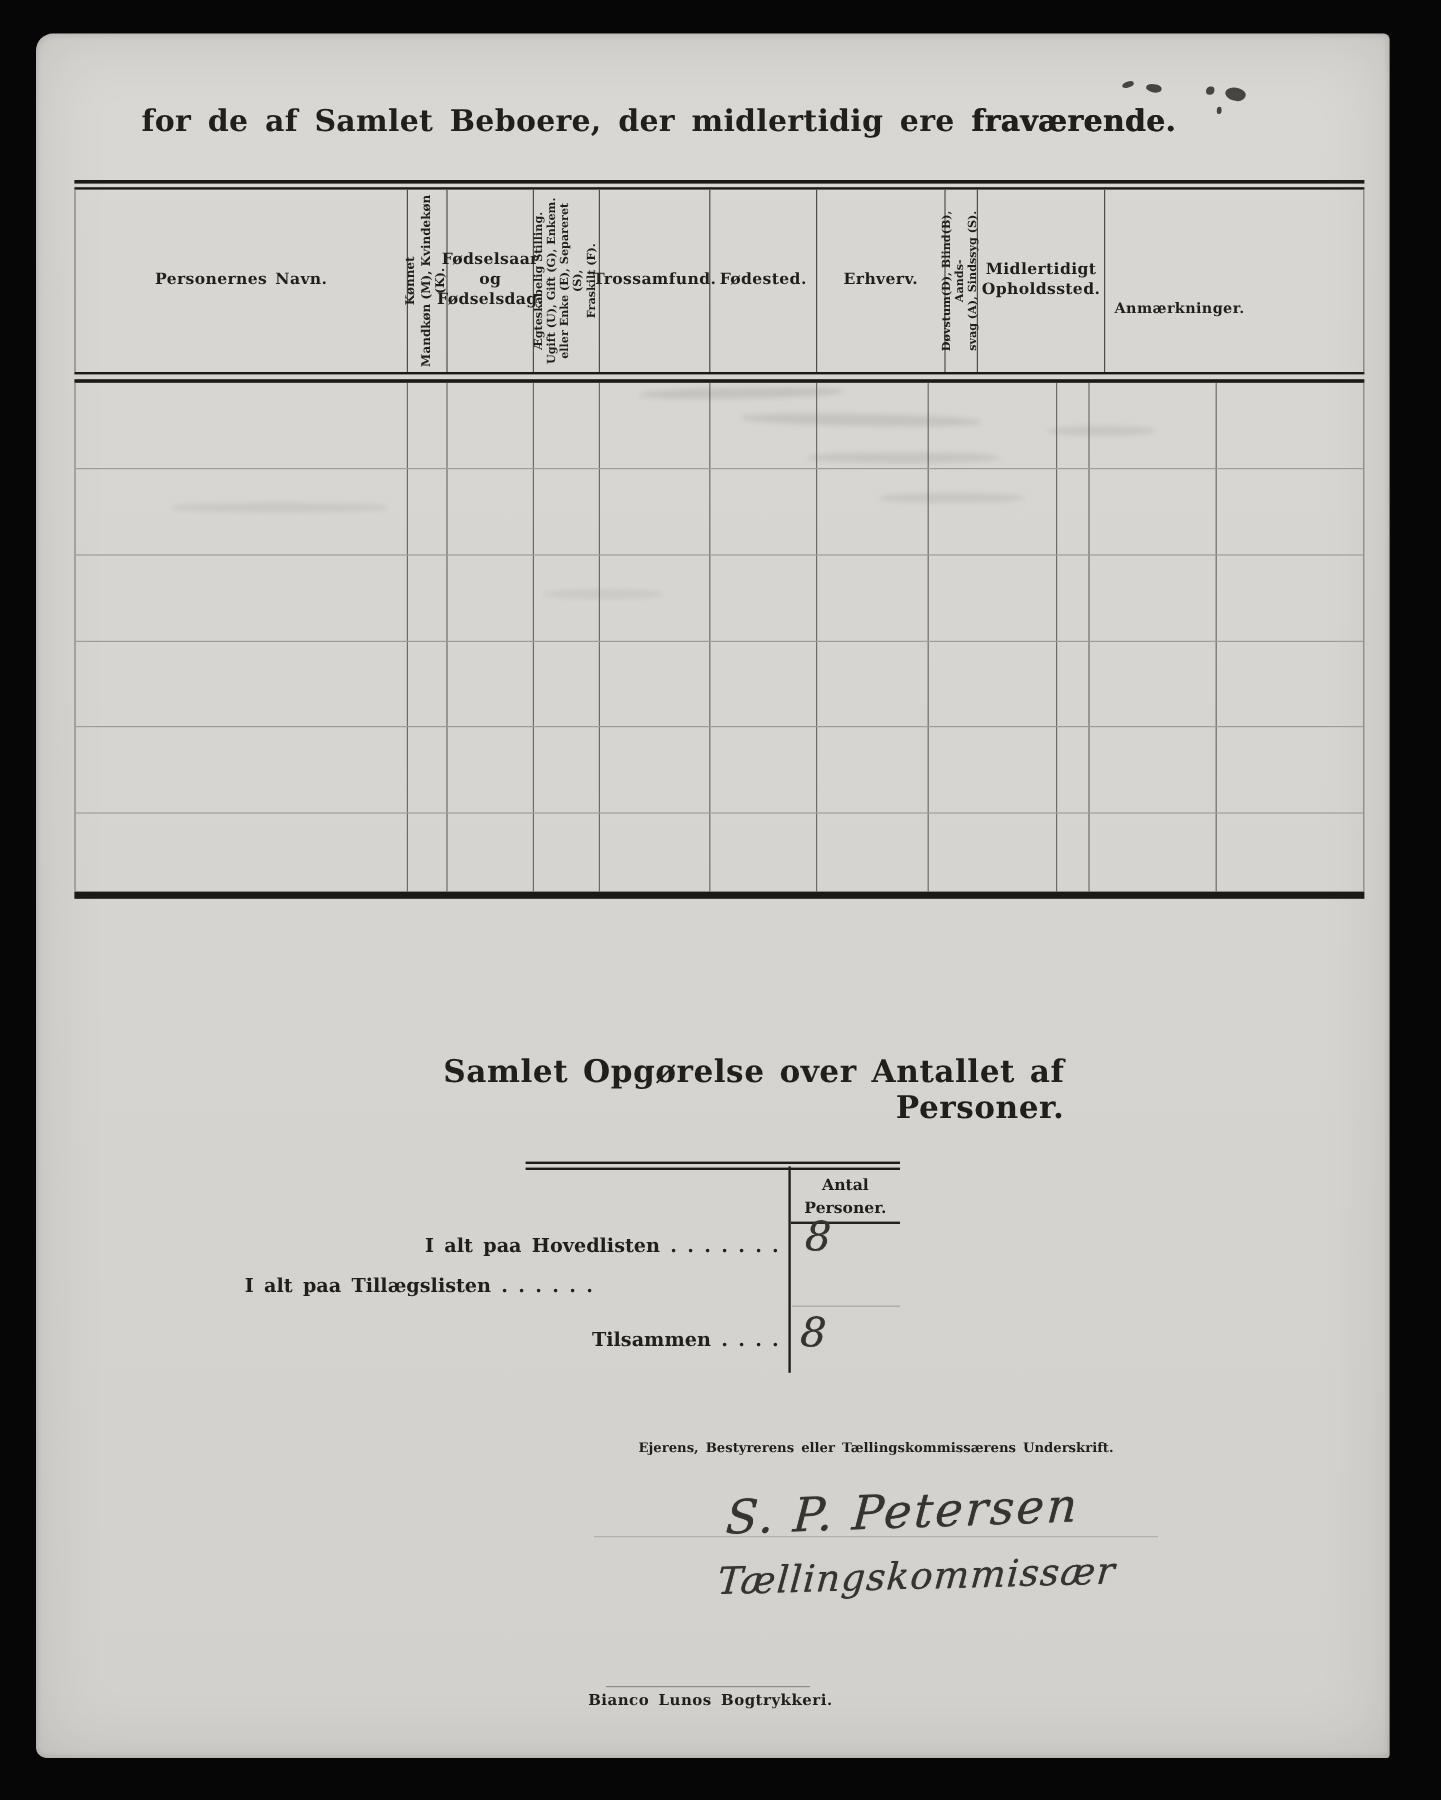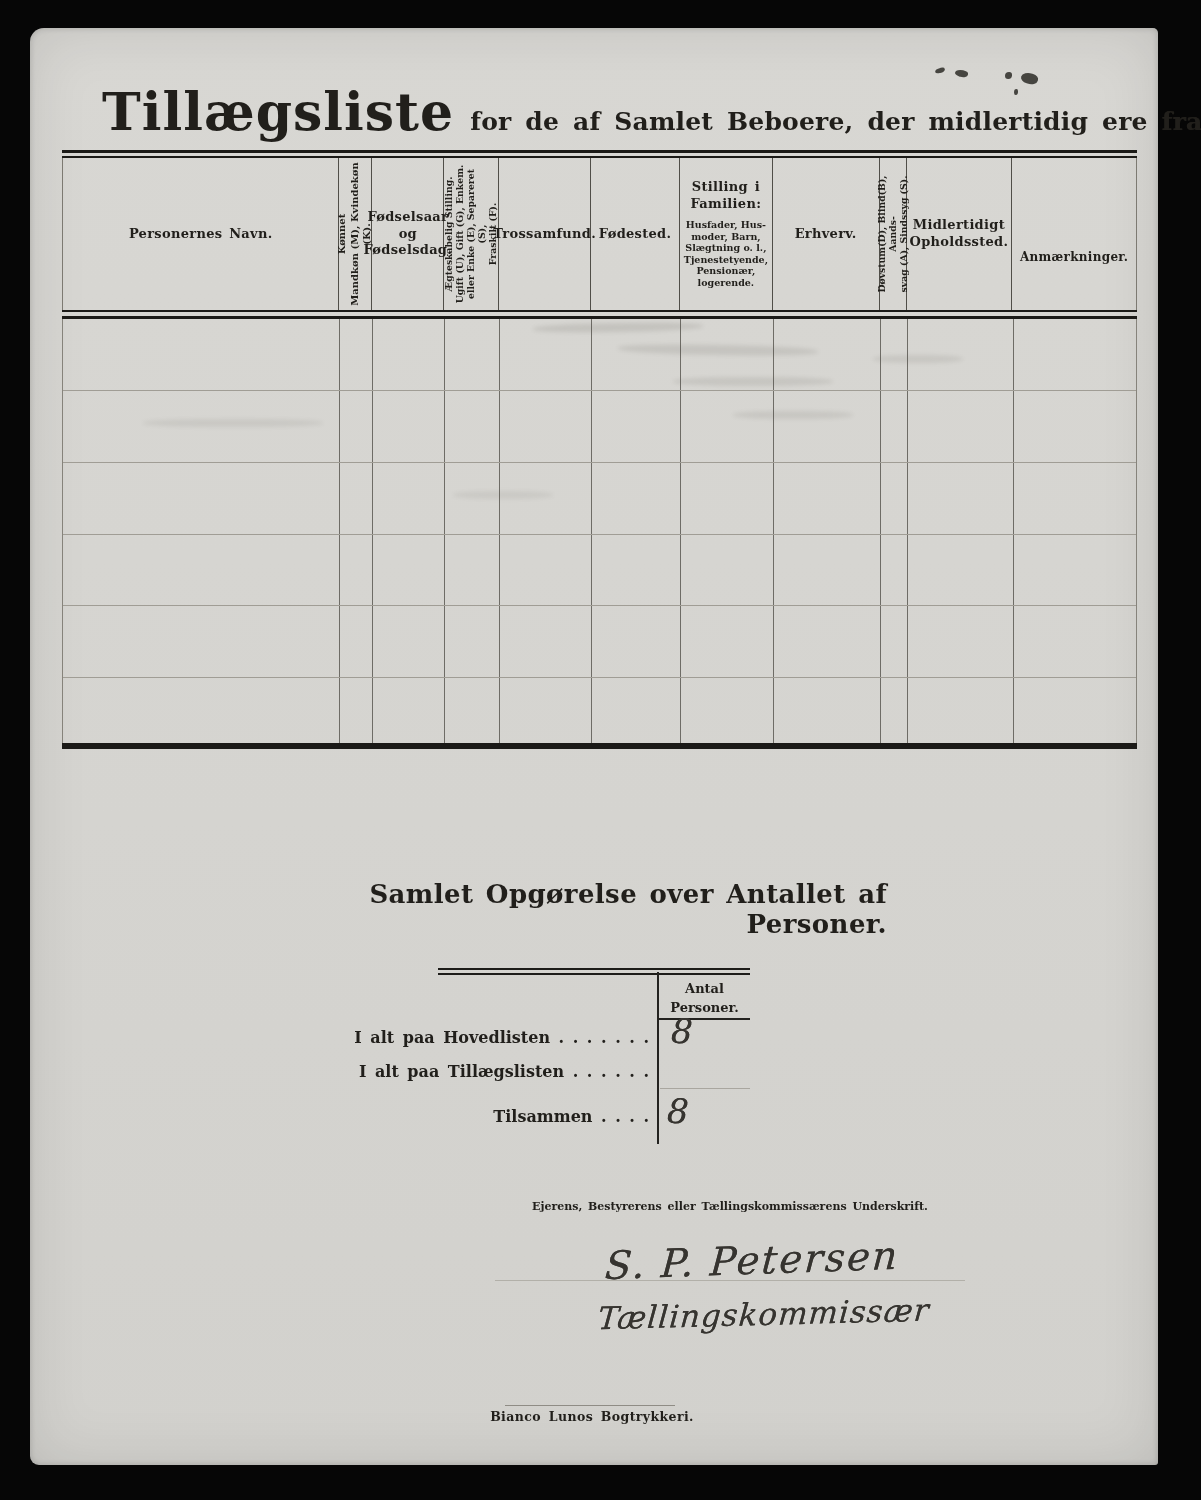--- a/index.html
+++ b/index.html
@@ -81,21 +81,20 @@
 
 <div class="paper">
 
   <div class="smudge" style="left:905px;top:40px;width:10px;height:5px;transform:rotate(-12deg);"></div>
   <div class="smudge" style="left:925px;top:42px;width:13px;height:7px;transform:rotate(14deg);"></div>
   <div class="smudge" style="left:975px;top:44px;width:7px;height:7px;"></div>
   <div class="smudge" style="left:991px;top:45px;width:17px;height:11px;transform:rotate(18deg);"></div>
   <div class="smudge" style="left:984px;top:61px;width:4px;height:6px;"></div>
 
   <div class="titlebar">
-    <span class="title-main">Tillægsliste</span>
     <span class="title-sub"><span>for de af Samlet Beboere, der midlertidig ere</span> <span class="fat">fraværende.</span></span>
   </div>
 
   <div class="tablewrap">
     <div class="rule-top"></div>
 
     <div class="thead">
       <div class="hcell" style="width:277px;">
         <div class="h-lg">Personernes Navn.</div>
       </div>
@@ -116,31 +115,20 @@
           <div class="h-rl">Ugift (U), Gift (G), Enkem.</div>
           <div class="h-rl">eller Enke (E), Separeret (S),</div>
           <div class="h-rl">Fraskilt (F).</div>
         </div>
       </div>
       <div class="hcell" style="width:92px;">
         <div class="h-lg">Trossamfund.</div>
       </div>
       <div class="hcell" style="width:89px;">
         <div class="h-lg">Fødested.</div>
-      </div>
-      <div class="hcell" style="width:93px;">
-        <div class="h-lg">Stilling i</div>
-        <div class="h-lg">Familien:</div>
-        <div class="gap6"></div>
-        <div class="h-sm">Husfader, Hus-</div>
-        <div class="h-sm">moder, Barn,</div>
-        <div class="h-sm">Slægtning o. l.,</div>
-        <div class="h-sm">Tjenestetyende,</div>
-        <div class="h-sm">Pensionær,</div>
-        <div class="h-sm">logerende.</div>
       </div>
       <div class="hcell" style="width:107px;justify-content:center;">
         <div class="h-lg">Erhverv.</div>
       </div>
       <div class="hcell" style="width:27px;">
         <div class="rot tiny">
           <div class="h-rl">Døvstum(D), Blind(B), Aands-</div>
           <div class="h-rl">svag (A), Sindssyg (S).</div>
         </div>
       </div>
@@ -192,21 +180,21 @@
     <div class="sum-vline"></div>
     <div class="sum-colhead">
       <div>Antal</div>
       <div>Personer.</div>
     </div>
     <div class="sum-colhead-rule"></div>
 
     <div class="sum-label l1" style="right:101px;">I alt paa Hovedlisten . . . . . . .</div>
     <div class="sum-value v1 hand">8</div>
 
-    <div class="sum-label l2" style="right:101px;">I alt paa Tillægslisten  . . . . . .</div>
+    <div class="sum-label l2" style="right:101px;text-align:center;">I alt paa Tillægslisten  . . . . . .</div>
     <div class="sum-midline"></div>
 
     <div class="sum-label l3" style="right:101px;">Tilsammen . . . .</div>
     <div class="sum-value v3 hand">8</div>
   </div>
 
   <div class="sig-caption">Ejerens, Bestyrerens eller Tællingskommissærens Underskrift.</div>
   <div class="sig-line"></div>
   <div class="sig-name hand">S. P. Petersen</div>
   <div class="sig-role hand">Tællingskommissær</div>

